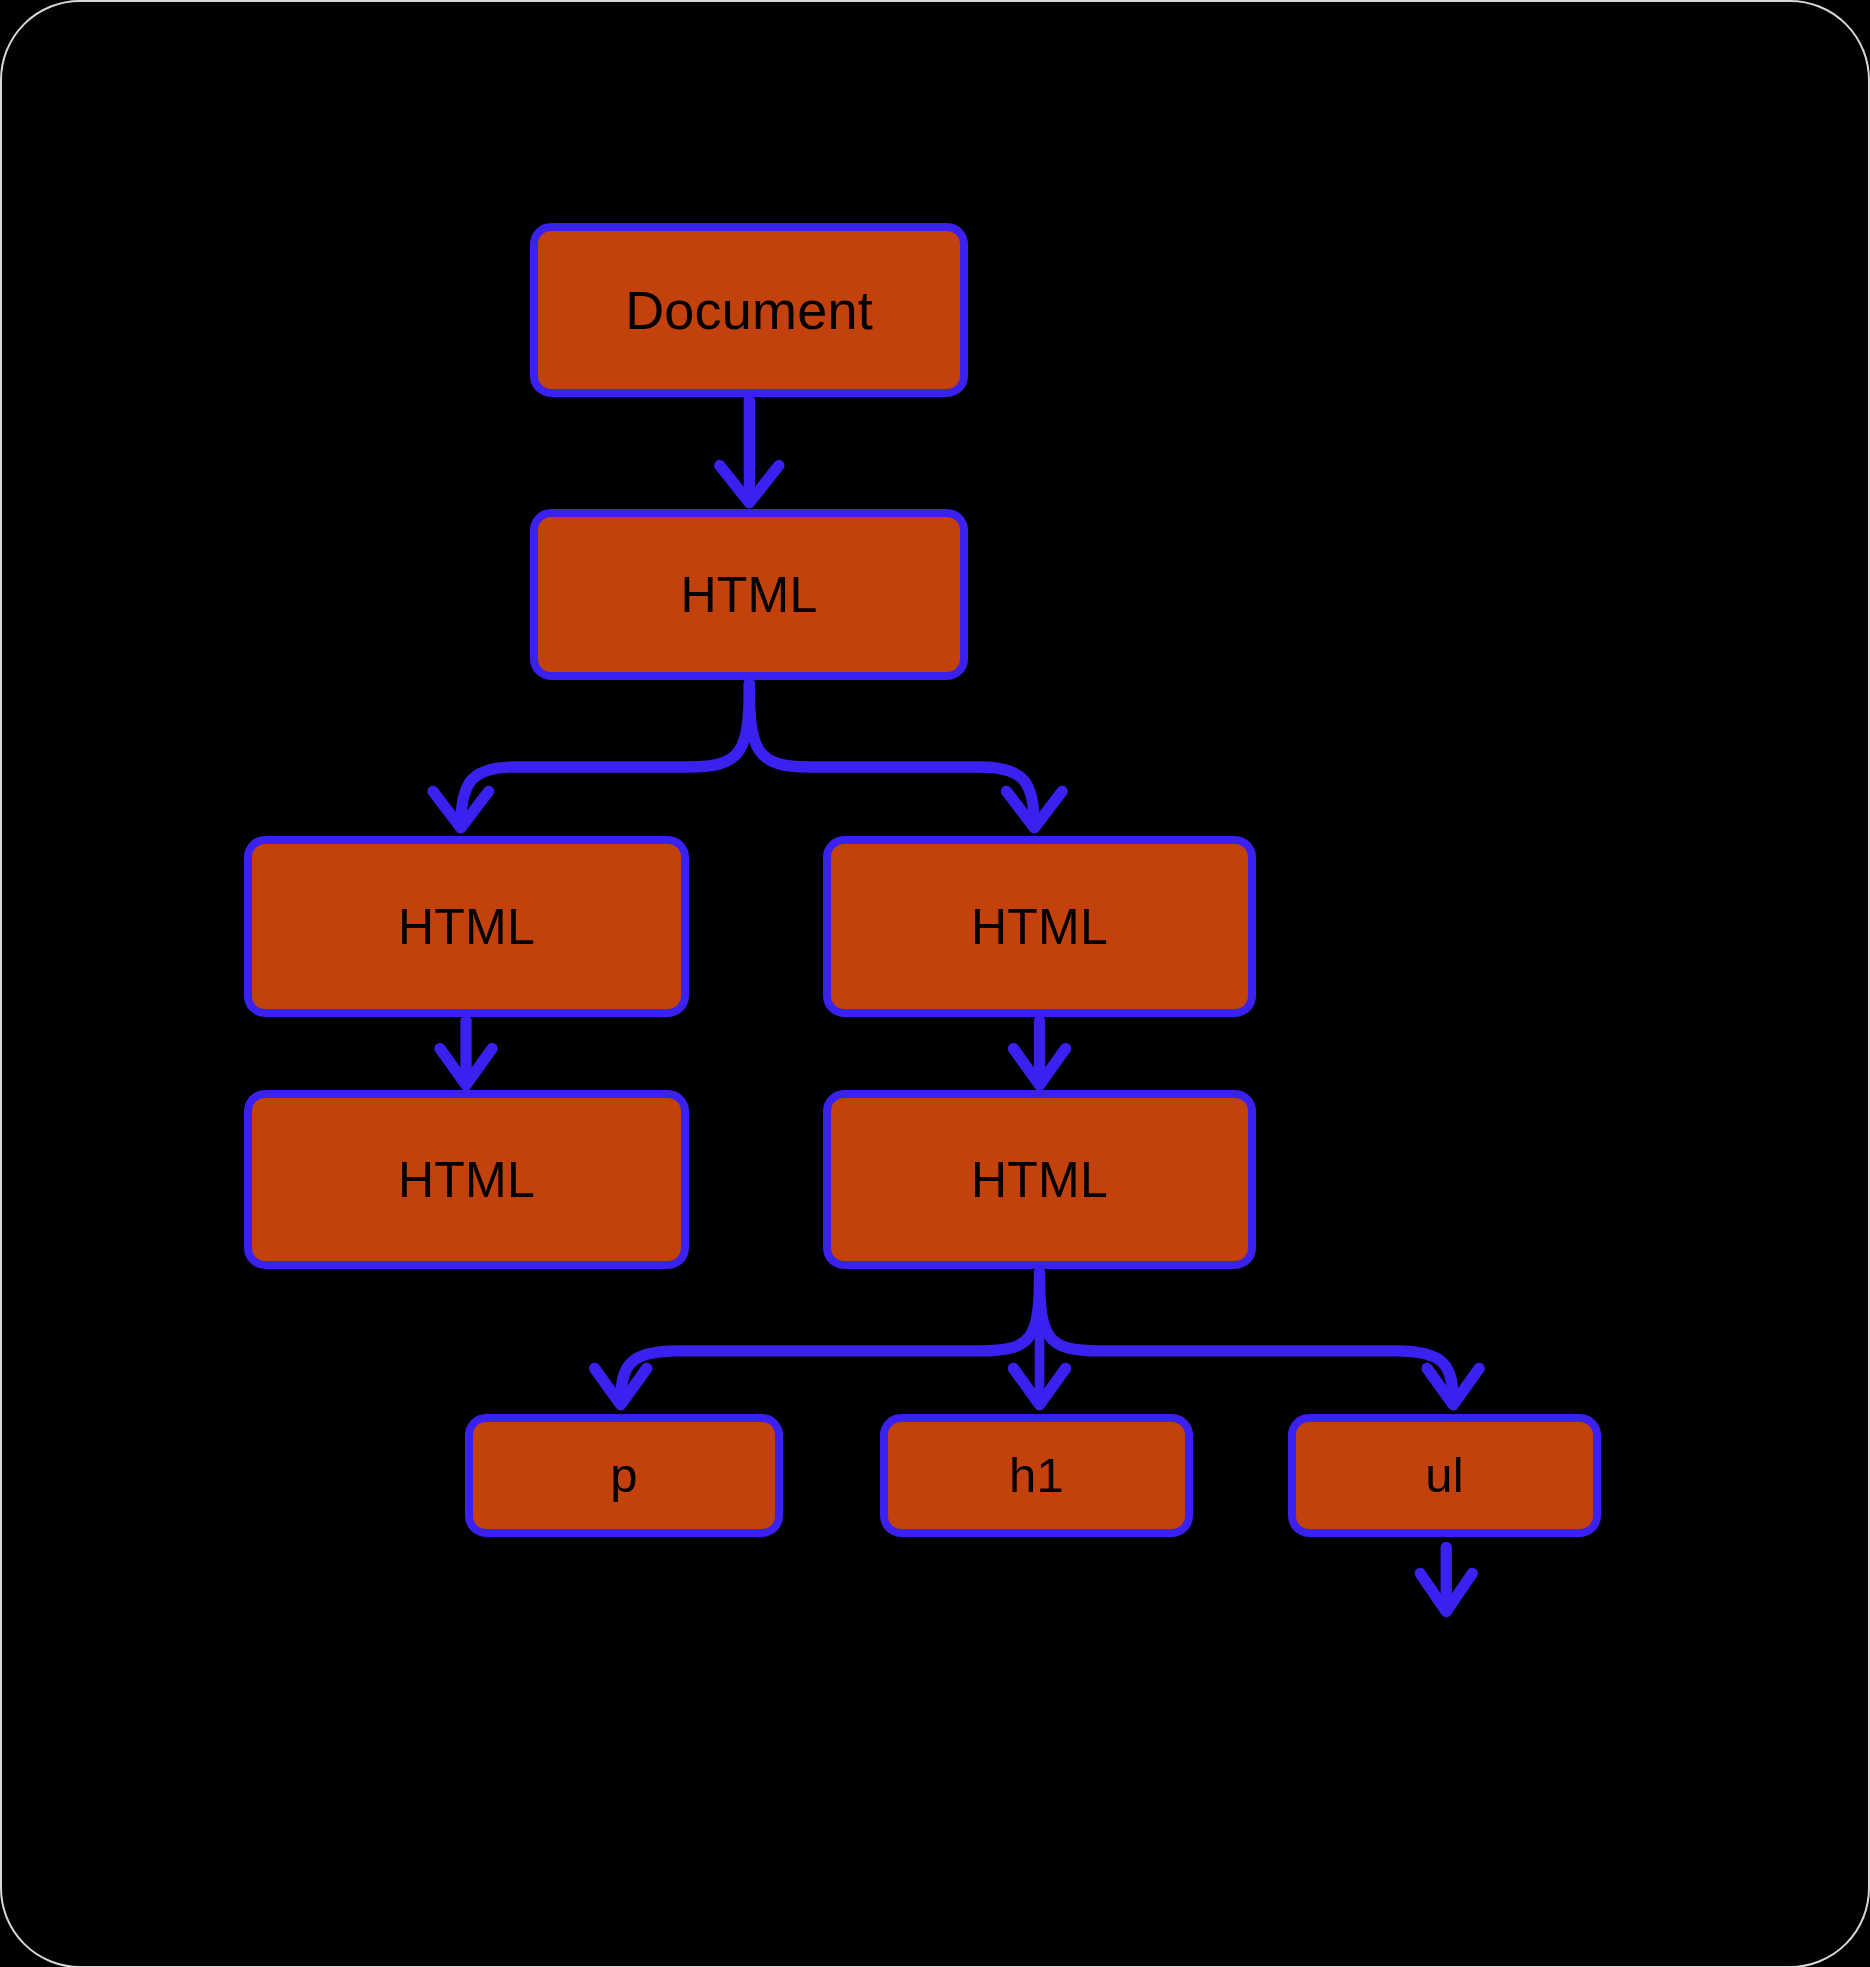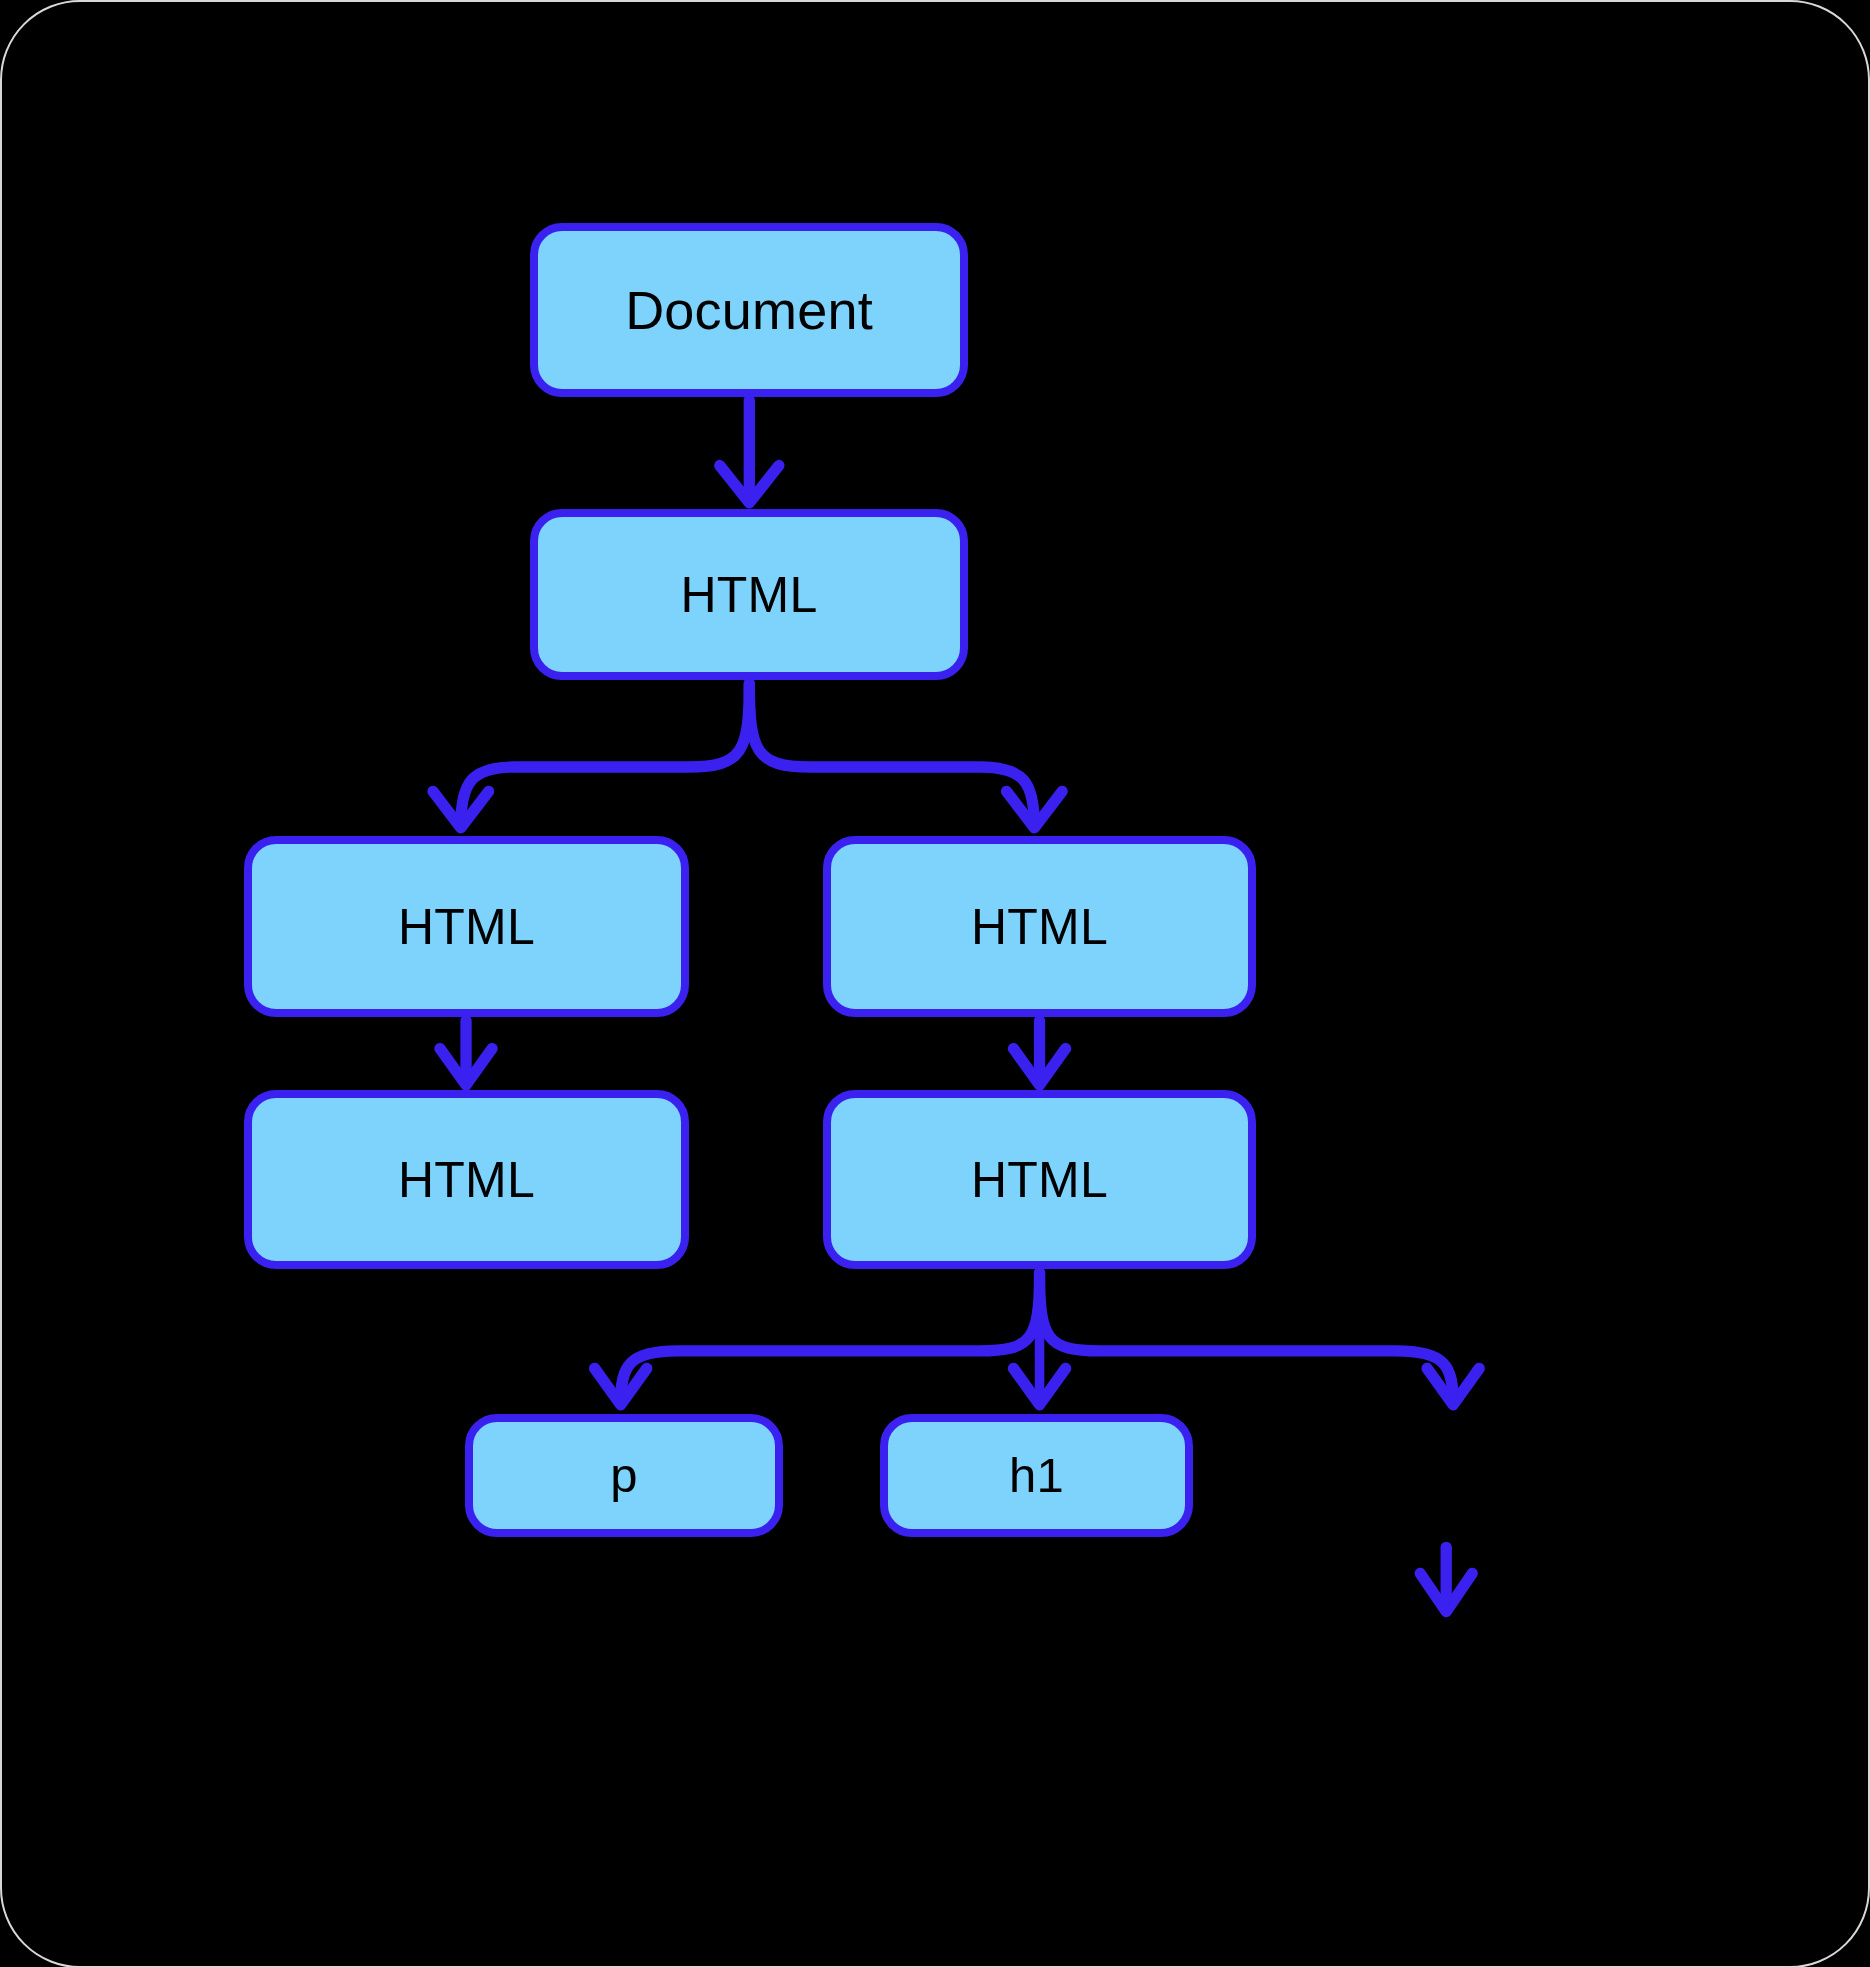--- a/index.html
+++ b/index.html
@@ -28,23 +28,23 @@
     position: absolute;
     left: 0;
     top: 0;
     width: 1870px;
     height: 1968px;
     pointer-events: none;
   }
   .node {
     position: absolute;
     box-sizing: border-box;
-    background: #7dd3fc;
+    background: #c2410c;
     border: 8.7px solid #3b21f0;
-    border-radius: 32px;
+    border-radius: 21px;
     display: flex;
     align-items: center;
     justify-content: center;
     color: #000000;
     font-family: "Liberation Sans", sans-serif;
     font-weight: 400;
     letter-spacing: 0.2px;
   }
   .node .label {
     display: block;
@@ -133,16 +133,19 @@
   </div>
 
   <div class="node n-leaf" style="left:463px; top:1412px; width:318px; height:123px;">
     <span class="label">p</span>
   </div>
 
   <div class="node n-leaf" style="left:878px; top:1412px; width:313px; height:123px;">
     <span class="label">h1</span>
   </div>
 
+  <div class="node n-leaf" style="left:1286px; top:1412px; width:313px; height:123px;">
+    <span class="label">ul</span>
+  </div>
 
 
 </div>
 
 
 </body></html>

